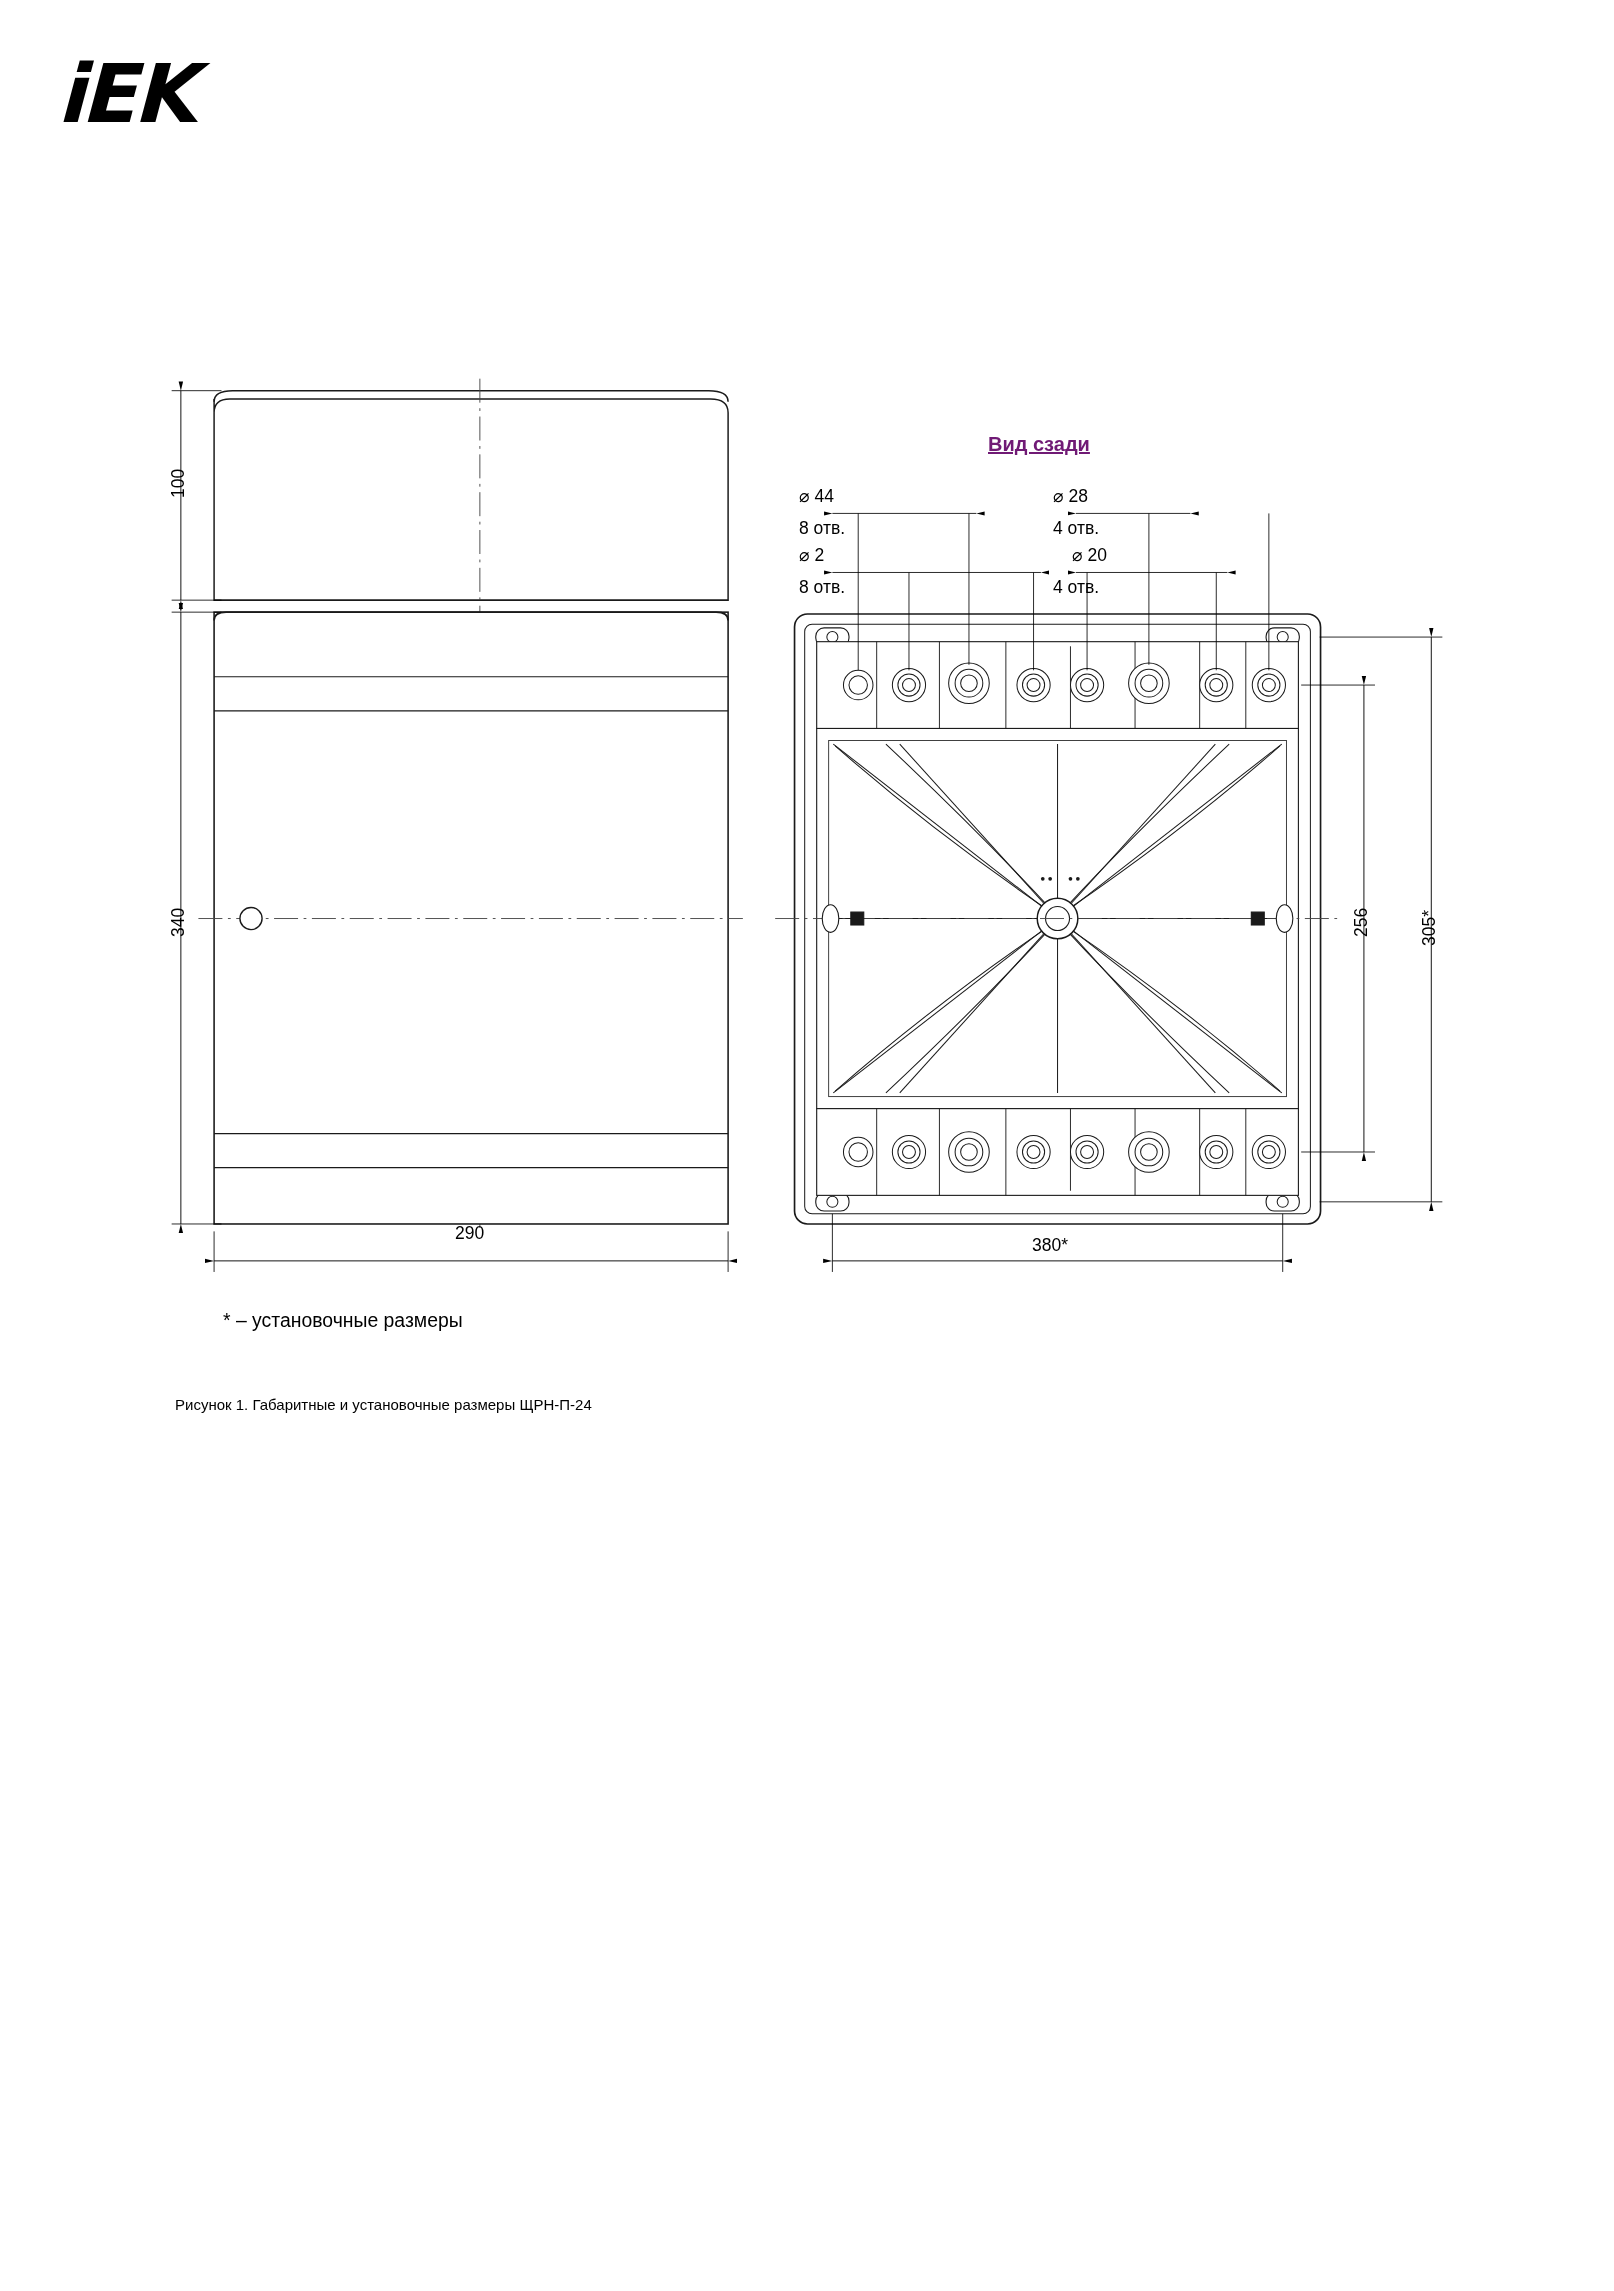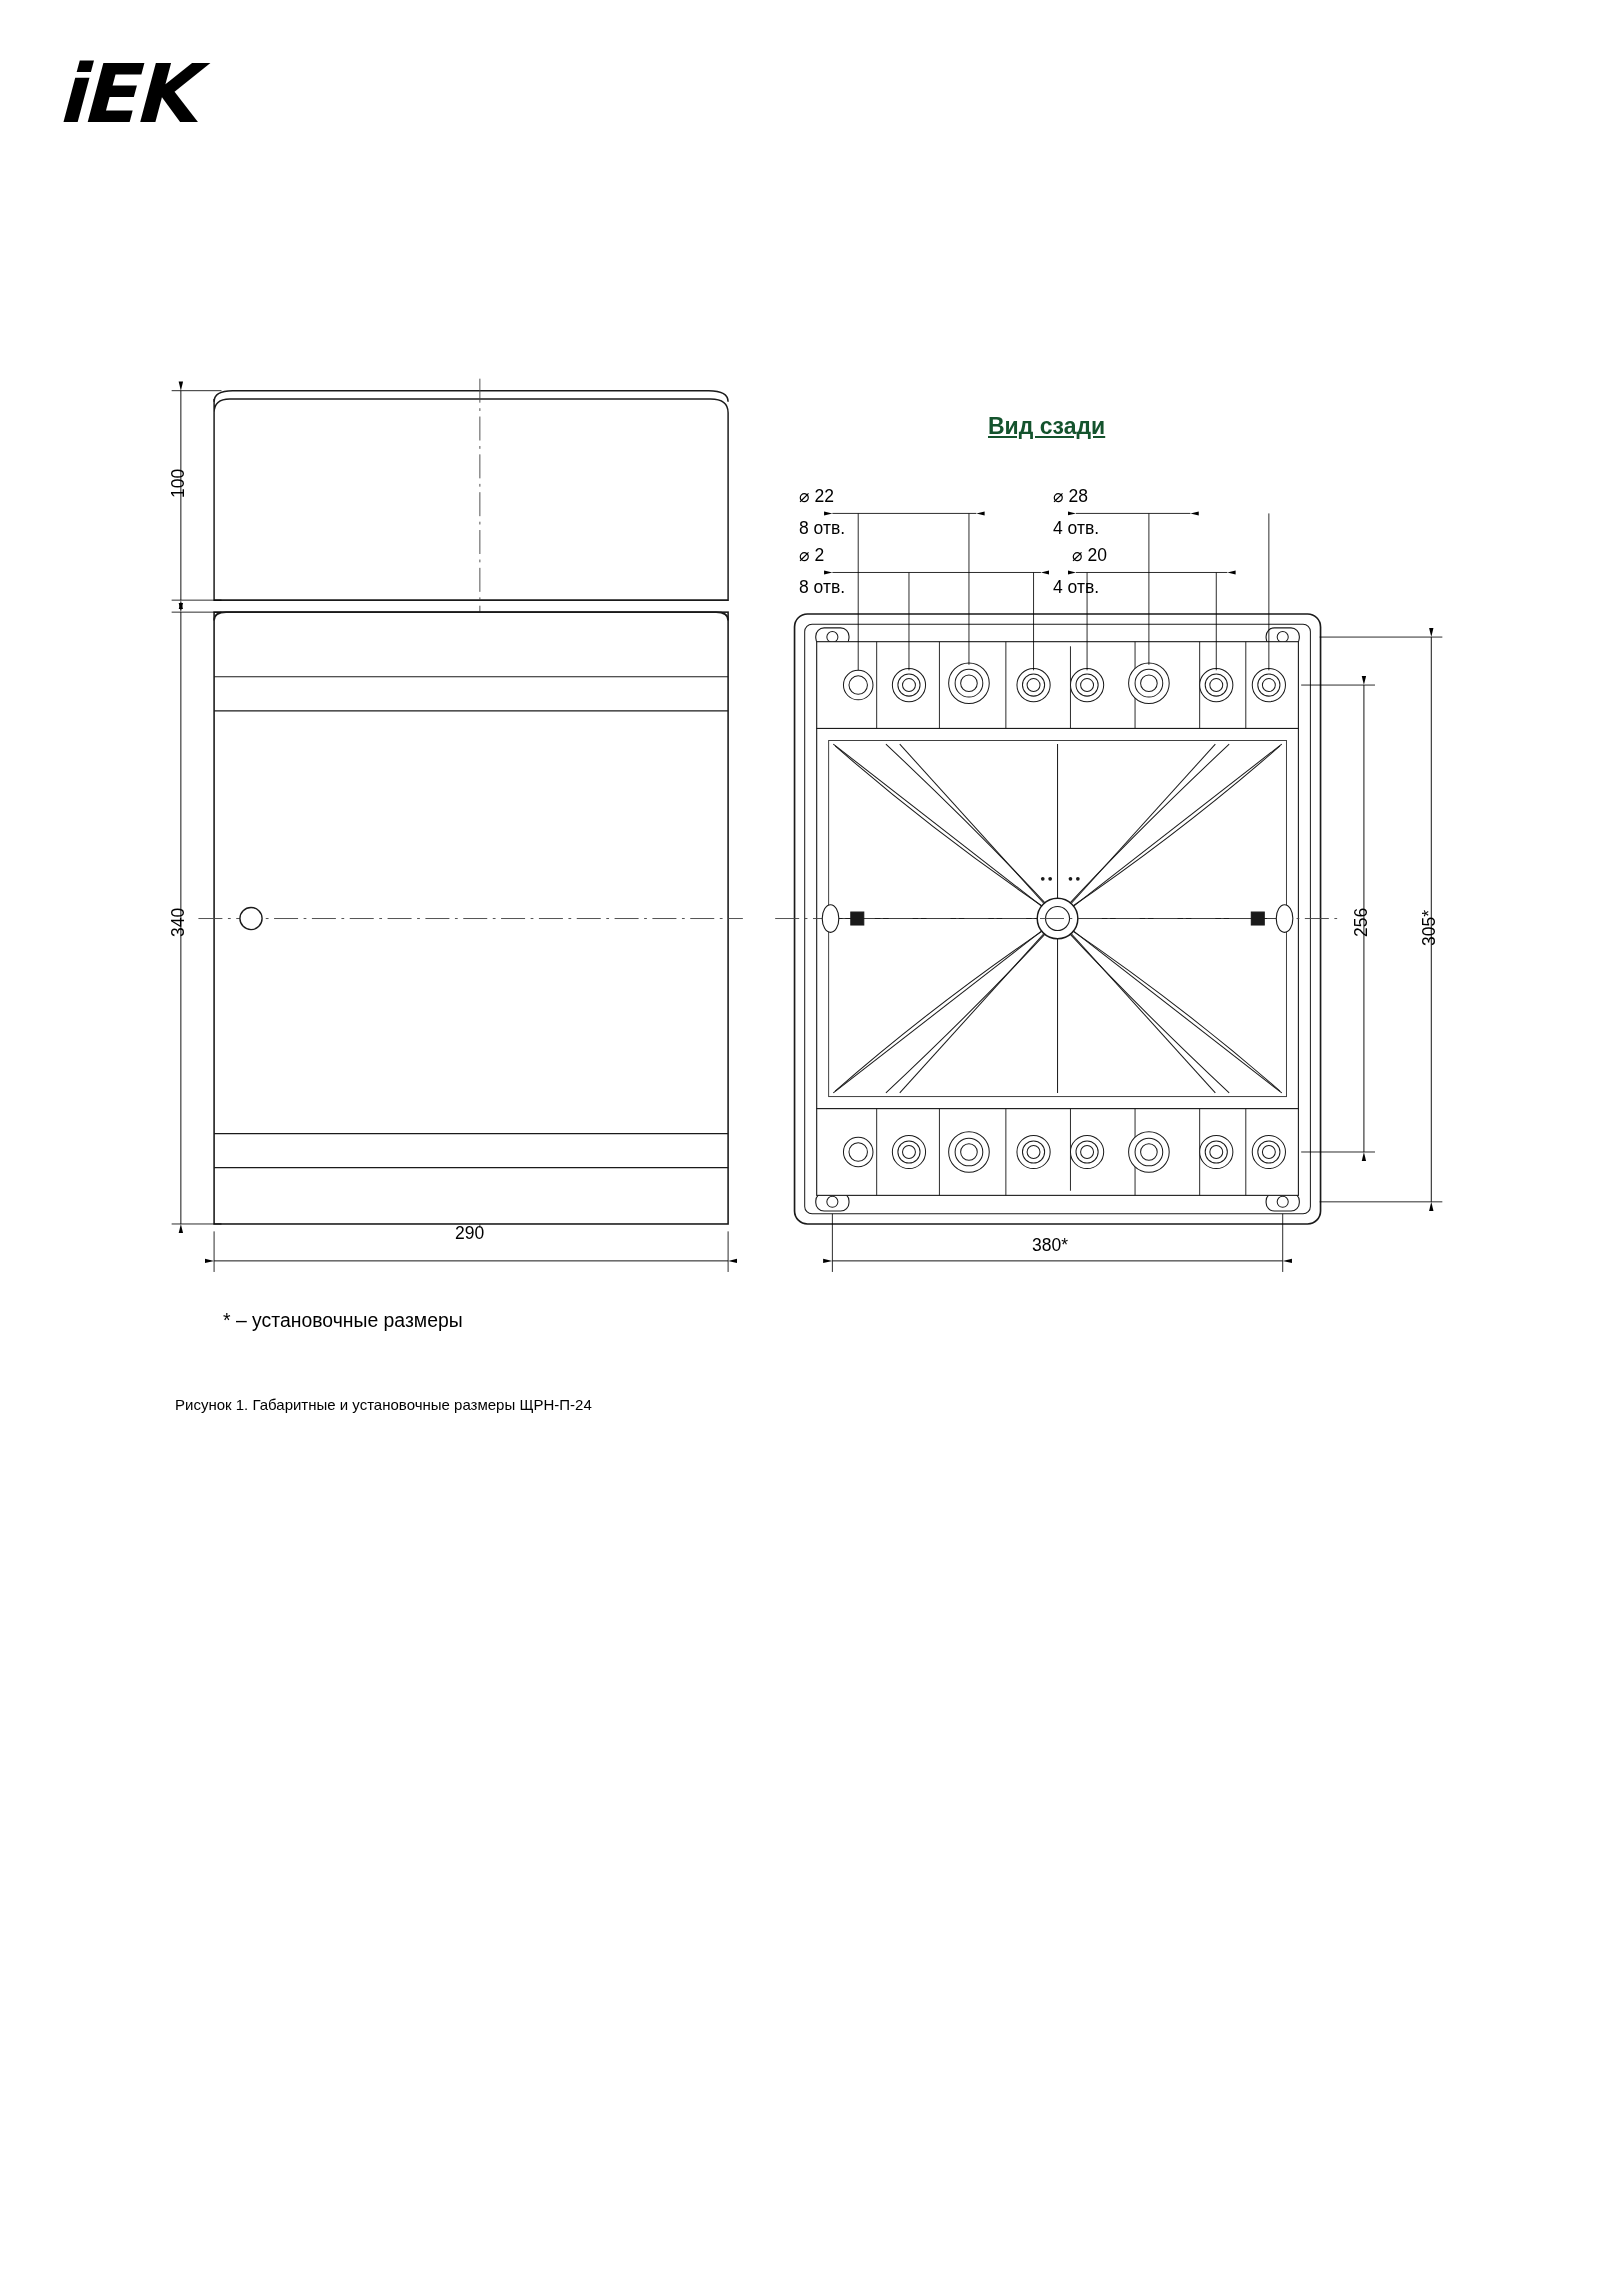--- a/index.html
+++ b/index.html
@@ -55,25 +55,26 @@
     color: #000;
     white-space: nowrap;
   }
   .lbl.rot {
     transform-origin: 0 0;
     transform: rotate(-90deg);
   }
   .title-back {
     position: absolute;
     font-family: "Liberation Sans", sans-serif;
-    font-size: 23px;
+    font-size: 20px;
     font-weight: bold;
-    color: #14532d;
+    color: #701a75;
     text-decoration: underline;
     white-space: nowrap;
+    margin-top: 20px;
   }
   .note {
     position: absolute;
     left: 175px;
     top: 1309px;
     font-size: 19.4px;
     white-space: nowrap;
     margin-left: 48px;
   }
   .caption {
@@ -303,21 +304,21 @@
 
     </g>
   </svg>
 
   <div class="title-back" style="left:988px; top:413px;">Вид сзади</div>
 
   <div class="lbl rot" style="left:168px; top:498px;">100</div>
   <div class="lbl rot" style="left:168px; top:937px;">340</div>
   <div class="lbl" style="left:455px; top:1223px;text-align:center;">290</div>
 
-  <div class="lbl" style="left:799px; top:486px;">⌀ 22</div>
+  <div class="lbl" style="left:799px; top:486px;">⌀ 44</div>
   <div class="lbl" style="left:799px; top:518px;">8 отв.</div>
 
   <div class="lbl" style="left:799px; top:545px;">⌀ 2</div>
   <div class="lbl" style="left:799px; top:577px;">8 отв.</div>
 
   <div class="lbl" style="left:1053px; top:486px;">⌀ 28</div>
   <div class="lbl" style="left:1053px; top:518px;">4 отв.</div>
 
   <div class="lbl" style="left:1053px; top:545px;margin-left:19px;">⌀ 20</div>
   <div class="lbl" style="left:1053px; top:577px;">4 отв.</div>

